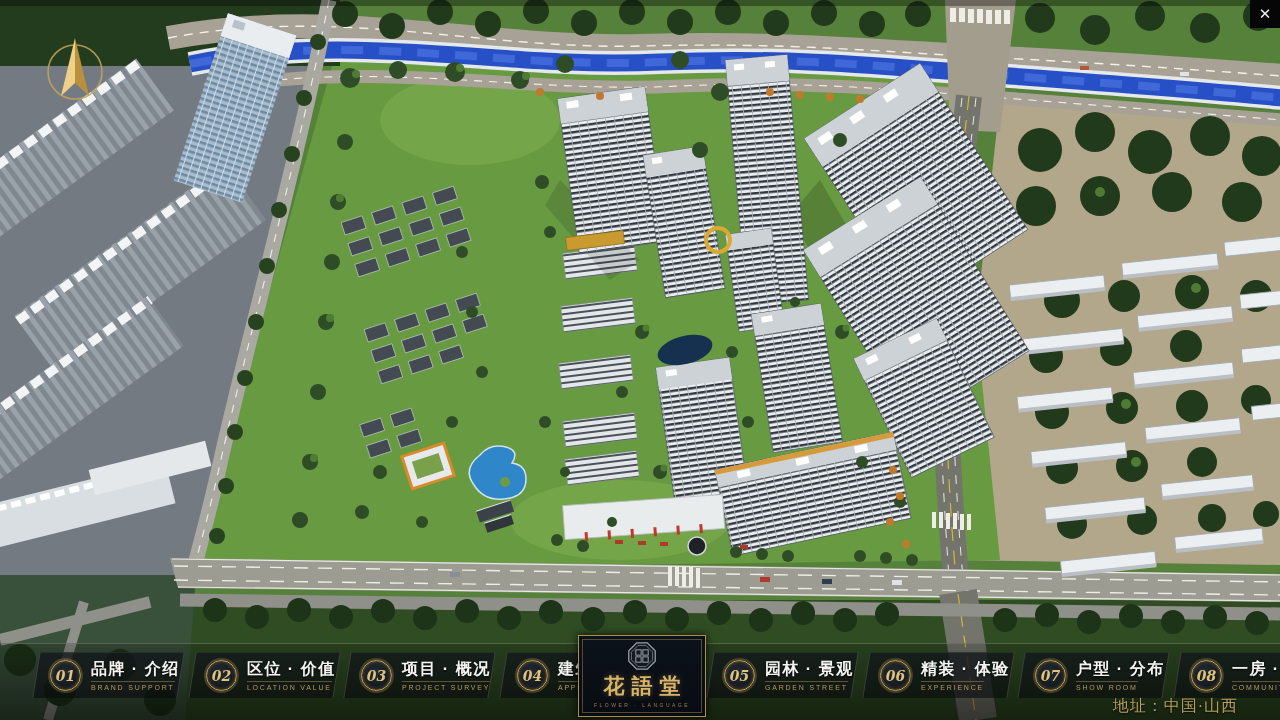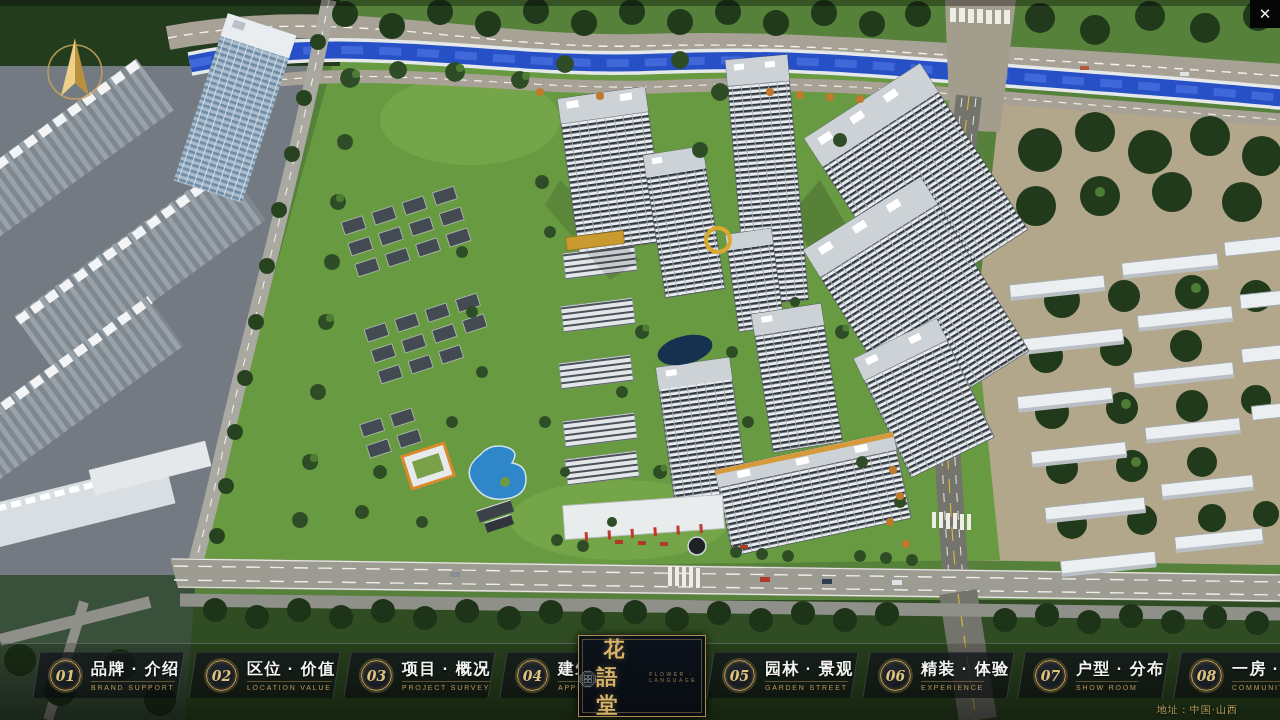--- a/index.html
+++ b/index.html
@@ -36,29 +36,29 @@
   .labels{display:flex;flex-direction:column;margin-left:10px;line-height:1;}
   .zh{font-size:16px;font-weight:bold;color:#f4f5f2;letter-spacing:1.5px;
     text-shadow:0 1px 2px rgba(0,0,0,.9);white-space:nowrap;}
   .en{margin-top:4px;padding-top:2px;font-size:7px;color:#bb9a58;letter-spacing:1.8px;
     border-top:1px solid rgba(187,154,88,.45);white-space:nowrap;width:max-content;}
 
   
   .logo-card{position:absolute;left:578px;bottom:3px;width:126px;height:80px;
     background:linear-gradient(180deg,#0c121b,#080c12);
     border:1px solid rgba(201,164,90,.85);box-shadow:0 0 8px rgba(0,0,0,.8);
-    display:flex;align-items:center;cursor:pointer;}
+    display:flex;flex-direction:column;align-items:center;cursor:pointer;}
   .logo-card::before{content:"";position:absolute;inset:3px;border:1px solid rgba(201,164,90,.4);pointer-events:none;}
   .seal{margin-top:5px;width:30px;height:30px;}
   .logo-title{font-family:"DejaVu Serif",serif;font-weight:bold;font-size:21px;
     color:#d9b567;letter-spacing:7px;text-indent:7px;margin-top:1px;
     text-shadow:0 0 6px rgba(217,181,103,.35);}
   .logo-sub{font-size:5px;color:rgba(201,164,90,.75);letter-spacing:2.5px;margin-top:2px;}
 
-  .address{position:absolute;right:42px;bottom:3px;font-size:10px;letter-spacing:1px;
+  .address{position:absolute;right:42px;bottom:3px;font-size:16px;letter-spacing:1px;
     color:rgba(200,168,102,.92);text-shadow:0 1px 2px rgba(0,0,0,.8);}
 </style>
 </head>
 <body>
 
 <div class="stage">
 
 <svg class="scene" viewBox="0 0 1280 720">
   <defs>
     <pattern id="tw" width="9" height="5.5" patternUnits="userSpaceOnUse">

